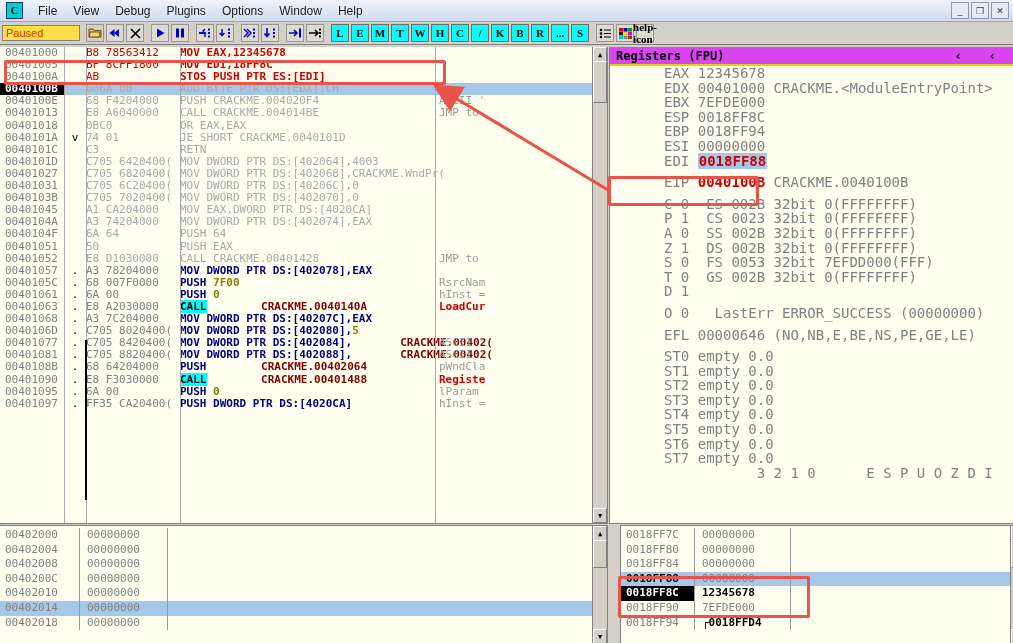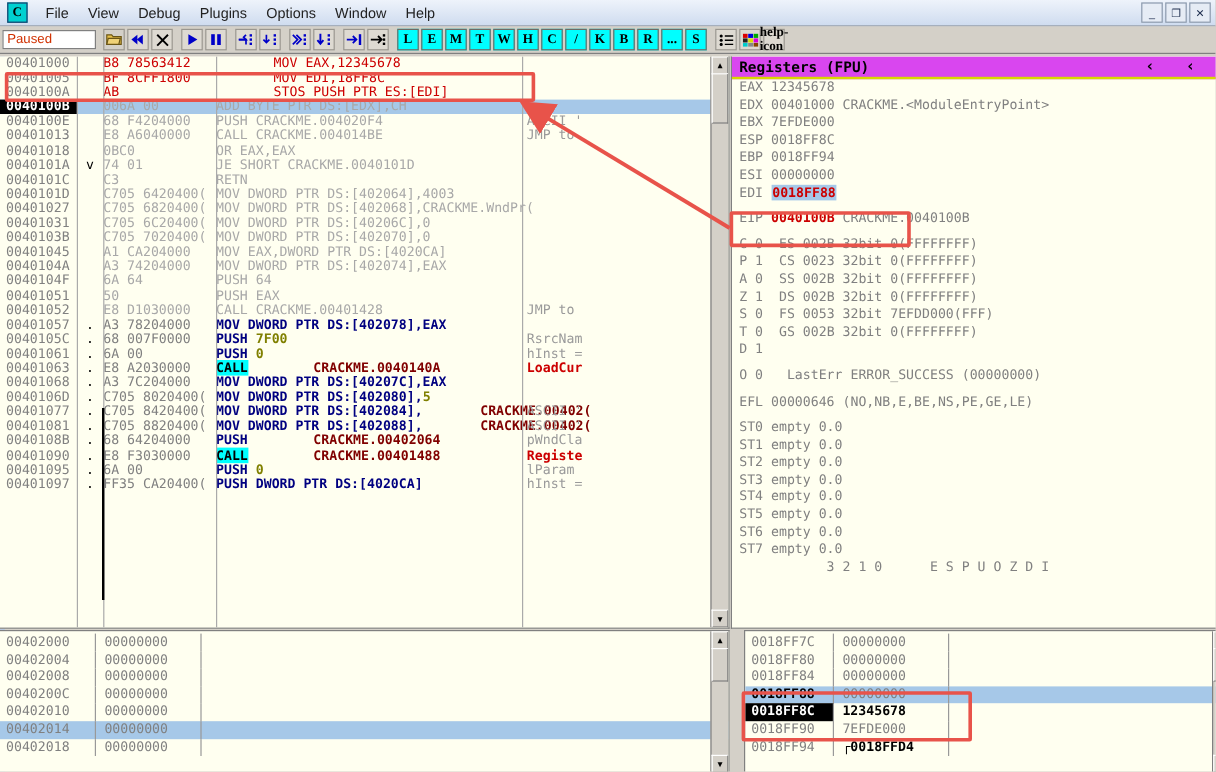--- a/index.html
+++ b/index.html
@@ -31,21 +31,21 @@
     font-family:"Liberation Sans",sans-serif;font-size:9px;color:#203050;
     display:flex;align-items:center;justify-content:center;
   }
 
   
   .toolbar{
     height:22px;background:#d4d0c8;border-bottom:1px solid #808080;
     display:flex;align-items:center;padding-left:2px;
   }
   .paused{
-    width:78px;height:16px;background:#ffffff;border:1px solid #808080;
+    width:78px;height:16px;background:#fde047;border:1px solid #808080;
     color:#d03000;font-family:"Liberation Sans",sans-serif;font-size:11px;
     padding-left:3px;box-sizing:border-box;line-height:15px;
   }
   .tsep{width:5px;}
   .tbtn{
     width:18px;height:18px;margin:0 1px;background:#d4d0c8;
     border:1px solid #d4d0c8;
     display:flex;align-items:center;justify-content:center;
     font-family:"Liberation Serif",serif;font-weight:bold;font-size:11px;color:#000;
     box-sizing:border-box;
@@ -77,21 +77,21 @@
   .row{display:flex;white-space:pre;height:12.1px;}
   .c-addr{width:64px;padding-left:5px;color:#808080;box-sizing:border-box;}
   .c-addr.cur{background:#000;color:#fff;font-weight:bold;}
   .c-mark{width:22px;text-align:center;color:#000;box-sizing:border-box;}
   .c-hex{width:94px;color:#808080;box-sizing:border-box;}
   .c-hex.red{color:#cc0000;font-weight:normal;}
   .c-hex.gray{color:#a8a8a8;}
   .c-dis{width:255px;box-sizing:border-box;color:#808080;}
   .c-cmt{flex:1;color:#9a9a9a;box-sizing:border-box;padding-left:4px;}
 
-  .dis-red{color:#cc0000;font-weight:normal;margin-left:48px;}
+  .dis-red{color:#cc0000;font-weight:bold;}
   .dis-gray{color:#a8a8a8;}
   .dis-navy{color:#000080;font-weight:bold;}
   .dis-maroon{color:#800000;font-weight:bold;margin-left:48px;}
   .dis-olive{color:#808000;font-weight:bold;}
   .callhl{background:#00ffff;color:#000;font-weight:bold;}
   .cmt-red{color:#cc0000;font-weight:bold;}
   .cmt-gray{color:#9a9a9a;}
   .sel{background:#a6c8e8;}
   .vline{position:absolute;left:85px;top:293px;width:2px;height:160px;background:#000;}
   .colsep{position:absolute;top:0;bottom:0;width:1px;background:#aaa;}
@@ -101,21 +101,21 @@
   .m-addr{width:80px;padding-left:5px;color:#808080;border-right:1px solid #999;box-sizing:border-box;}
   .m-addr.cur{background:#000;color:#fff;font-weight:bold;}
   .m-addr.selb{font-weight:bold;color:#000;}
   .m-val{width:88px;padding-left:7px;color:#808080;border-right:1px solid #999;box-sizing:border-box;}
   .m-val.bold{color:#000;font-weight:bold;}
   .m-rest{flex:1;}
   .srow .m-addr{width:74px;}
   .srow .m-val{width:96px;border-right:1px solid #999;}
 
   
-  .rline{white-space:pre;height:14.6px;line-height:14.6px;font-size:11px;color:#808080;padding-left:6px;}
+  .rline{white-space:pre;height:14.6px;line-height:14.6px;font-size:14px;color:#808080;padding-left:6px;margin-left:48px;}
   .rname{color:#808080;}
   .rval{color:#808080;}
   .rval.hl{background:#a6c8e8;color:#cc0000;font-weight:bold;padding:0 1px;}
   .rval.red{color:#cc0000;font-weight:bold;}
   .rgap{height:7px;}
 
   
   .vsb{position:absolute;right:0;top:0;width:14px;bottom:0;background:#d4d0c8;border-left:1px solid #808080;}
   .vsb .btn{height:13px;background:#d4d0c8;border:1px solid #fff;border-right-color:#808080;border-bottom-color:#808080;
             display:flex;align-items:center;justify-content:center;font-size:7px;color:#000;}

